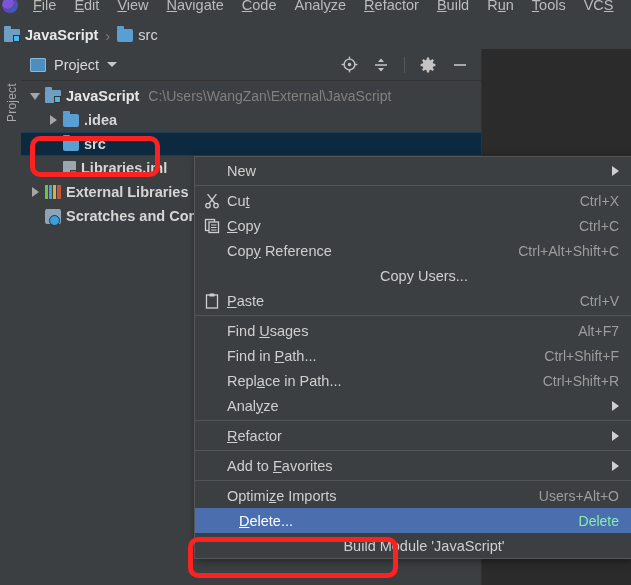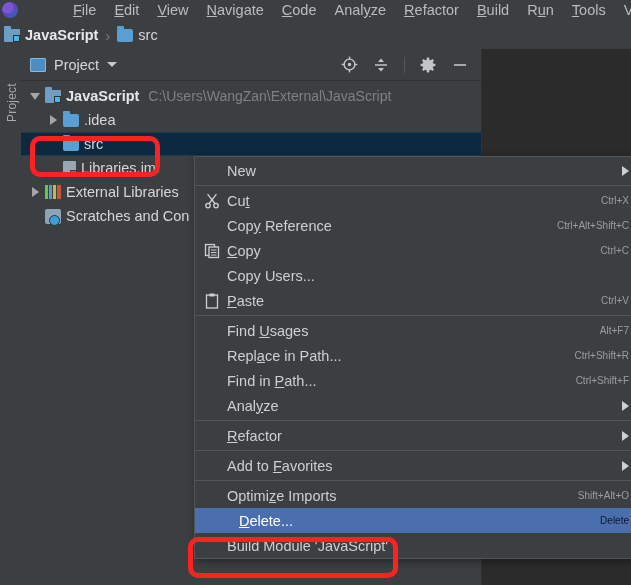--- a/index.html
+++ b/index.html
@@ -22,23 +22,22 @@
     overflow: hidden;
   }
 
   
   .menubar {
     position: absolute;
     left: 0; top: 0;
     width: 631px; height: 21px;
     background: #3c3f41;
     display: flex;
-    align-items: flex-end;
+    align-items: flex-start;
     overflow: hidden;
-    gap: 40px;
   }
   .app-logo {
     width: 16px; height: 16px;
     margin-left: 2px; margin-right: 6px;
     border-radius: 50%;
     background:
       radial-gradient(circle at 35% 35%, #7a56d6 0 40%, transparent 41%),
       linear-gradient(135deg,#2d3a8c 0%,#6b3fb5 45%,#1f6fb5 100%);
     flex: none;
     position: relative;
@@ -182,21 +181,21 @@
     border-top: 5px solid transparent;
     border-bottom: 5px solid transparent;
     border-left: 7px solid #a6a6a6;
   }
   .tri-down {
     width: 0; height: 0;
     border-left: 5px solid transparent;
     border-right: 5px solid transparent;
     border-top: 7px solid #a6a6a6;
   }
-  .tlabel { margin-left: 5px; }
+  .tlabel { margin-left: 5px; font-weight: bold; }
   .tlabel.bold { font-weight: bold; color: #e6e6e6; }
   .tpath {
     margin-left: 9px;
     color: #808080;
     font-size: 14px;
   }
 
   
   .ic { flex: none; display: inline-block; position: relative; }
   .ic-folder {
@@ -296,21 +295,23 @@
     z-index: 20;
     font-size: 14.5px;
   }
   .mi {
     position: relative;
     height: 25px;
     display: flex;
     align-items: center;
     color: #cfcfcf;
     padding-left: 6px;
-    box-sizing: border-box;
+    padding-right: 10px;
+    box-sizing: border-box;
+    justify-content: center;
   }
   .mi.highlight {
     background: #4b6eaf;
     color: #ffffff;
     gap: 12px;
   }
   .mi-icon {
     width: 22px;
     flex: none;
     display: inline-flex;
@@ -318,25 +319,25 @@
     justify-content: center;
   }
   .mi-label {
     margin-left: 4px;
     white-space: nowrap;
   }
   .mi-label .mn { text-decoration: underline; }
   .mi-accel {
     margin-left: auto;
     color: #9d9d9d;
-    font-size: 10px;
+    font-size: 14px;
     white-space: nowrap;
     padding-right: 2px;
   }
-  .mi.highlight .mi-accel { color: #0f172a; }
+  .mi.highlight .mi-accel { color: #86efac; }
   .mi-arrow {
     margin-left: auto;
     width: 0; height: 0;
     border-top: 5px solid transparent;
     border-bottom: 5px solid transparent;
     border-left: 7px solid #cfcfcf;
     margin-right: 2px;
   }
   .mi-sep {
     height: 1px;
@@ -489,89 +490,89 @@
             <circle cx="4" cy="12.6" r="2.2" fill="none" stroke="#cfcfcf" stroke-width="1.3"></circle>
             <circle cx="12" cy="12.6" r="2.2" fill="none" stroke="#cfcfcf" stroke-width="1.3"></circle>
             <line x1="4.8" y1="11" x2="12.4" y2="1.2" stroke="#cfcfcf" stroke-width="1.3"></line>
             <line x1="11.2" y1="11" x2="3.6" y2="1.2" stroke="#cfcfcf" stroke-width="1.3"></line>
           </svg>
         </span>
         <span class="mi-label">Cu<span class="mn">t</span></span>
         <span class="mi-accel">Ctrl+X</span>
       </div>
       <div class="mi">
-        <span class="mi-icon"></span>
-        <span class="mi-label">Cop<span class="mn">y</span> Reference</span>
-        <span class="mi-accel">Ctrl+Alt+Shift+C</span>
-      </div>
-      <div class="mi">
         <span class="mi-icon">
           <svg width="16" height="16" viewBox="0 0 16 16">
             <rect x="1.5" y="1.5" width="9" height="11" fill="none" stroke="#cfcfcf" stroke-width="1.3"></rect>
             <rect x="5" y="4" width="9.5" height="10.5" fill="#3c3f41" stroke="#cfcfcf" stroke-width="1.3"></rect>
             <line x1="7" y1="7" x2="12.5" y2="7" stroke="#cfcfcf" stroke-width="1"></line>
             <line x1="7" y1="9.5" x2="12.5" y2="9.5" stroke="#cfcfcf" stroke-width="1"></line>
             <line x1="7" y1="12" x2="12.5" y2="12" stroke="#cfcfcf" stroke-width="1"></line>
           </svg>
         </span>
         <span class="mi-label"><span class="mn">C</span>opy</span>
         <span class="mi-accel">Ctrl+C</span>
       </div>
       <div class="mi">
         <span class="mi-icon"></span>
+        <span class="mi-label">Cop<span class="mn">y</span> Reference</span>
+        <span class="mi-accel">Ctrl+Alt+Shift+C</span>
+      </div>
+      <div class="mi">
+        <span class="mi-icon"></span>
         <span class="mi-label">Copy Users...</span>
       </div>
       <div class="mi">
         <span class="mi-icon">
           <svg width="16" height="16" viewBox="0 0 16 16">
             <rect x="2.5" y="2" width="11" height="13" fill="none" stroke="#cfcfcf" stroke-width="1.3"></rect>
             <rect x="5.5" y="0.6" width="5" height="3" rx="0.6" fill="#cfcfcf"></rect>
           </svg>
         </span>
         <span class="mi-label"><span class="mn">P</span>aste</span>
         <span class="mi-accel">Ctrl+V</span>
       </div>
       <div class="mi-sep"></div>
       <div class="mi">
         <span class="mi-icon"></span>
         <span class="mi-label">Find <span class="mn">U</span>sages</span>
         <span class="mi-accel">Alt+F7</span>
       </div>
       <div class="mi">
         <span class="mi-icon"></span>
+        <span class="mi-label">Find in <span class="mn">P</span>ath...</span>
+        <span class="mi-accel">Ctrl+Shift+F</span>
+      </div>
+      <div class="mi">
+        <span class="mi-icon"></span>
         <span class="mi-label">Repl<span class="mn">a</span>ce in Path...</span>
         <span class="mi-accel">Ctrl+Shift+R</span>
       </div>
       <div class="mi">
         <span class="mi-icon"></span>
-        <span class="mi-label">Find in <span class="mn">P</span>ath...</span>
-        <span class="mi-accel">Ctrl+Shift+F</span>
-      </div>
-      <div class="mi">
-        <span class="mi-icon"></span>
         <span class="mi-label">Anal<span class="mn">y</span>ze</span>
         <span class="mi-arrow"></span>
       </div>
       <div class="mi-sep"></div>
       <div class="mi">
         <span class="mi-icon"></span>
         <span class="mi-label"><span class="mn">R</span>efactor</span>
         <span class="mi-arrow"></span>
       </div>
       <div class="mi-sep"></div>
       <div class="mi">
         <span class="mi-icon"></span>
         <span class="mi-label">Add to <span class="mn">F</span>avorites</span>
         <span class="mi-arrow"></span>
       </div>
       <div class="mi-sep"></div>
       <div class="mi">
         <span class="mi-icon"></span>
         <span class="mi-label">Optimi<span class="mn">z</span>e Imports</span>
-        <span class="mi-accel">Shift+Alt+O</span>
+        <span class="mi-accel">Users+Alt+O</span>
       </div>
       <div class="mi highlight">
         <span class="mi-icon"></span>
         <span class="mi-label"><span class="mn">D</span>elete...</span>
         <span class="mi-accel">Delete</span>
       </div>
       <div class="mi">
         <span class="mi-icon"></span>
         <span class="mi-label">Build Module 'JavaScript'</span>
       </div>

